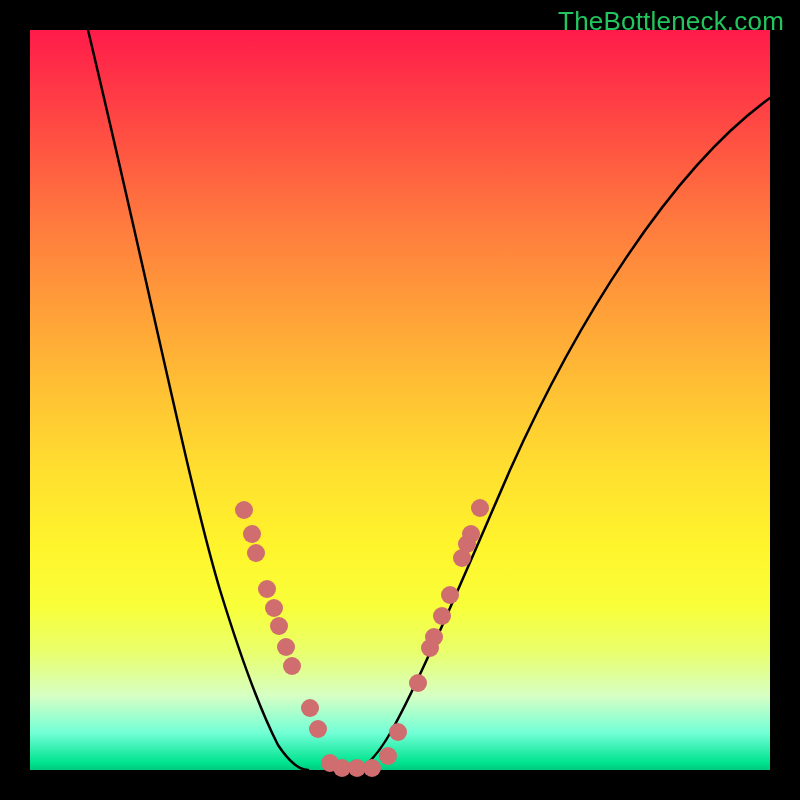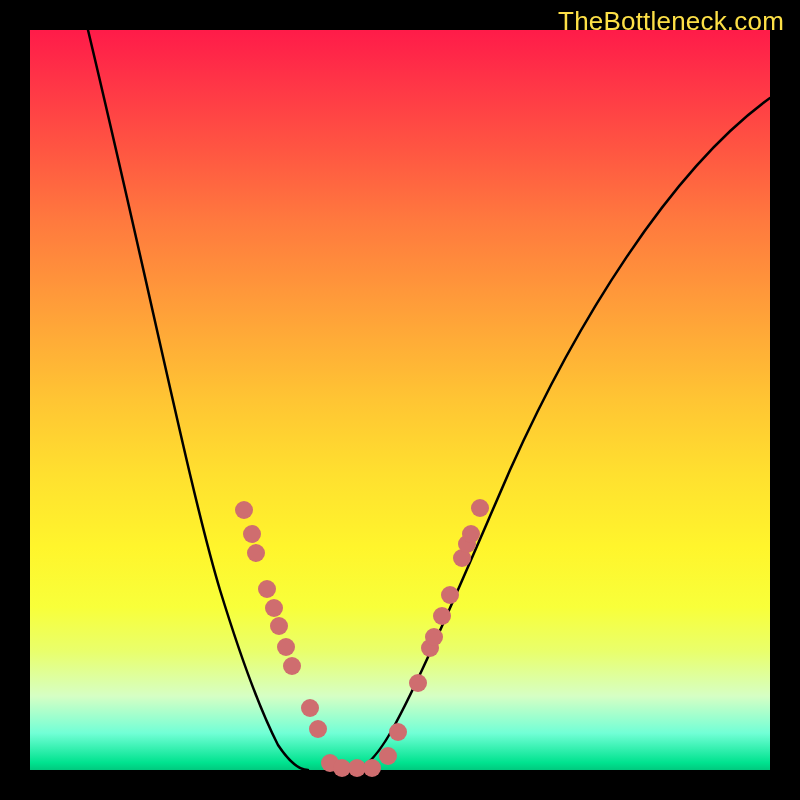--- a/index.html
+++ b/index.html
@@ -3,21 +3,21 @@
 <meta charset="utf-8">
 <style>
   * { margin: 0; padding: 0; box-sizing: border-box; }
   html, body { width: 800px; height: 800px; background: #000; overflow: hidden; }
   .stage { position: relative; width: 800px; height: 800px; background: #000; }
   .watermark {
     position: absolute;
     top: 6px; right: 16px;
     font-family: Arial, Helvetica, sans-serif;
     font-size: 26px;
-    color: #fde047;
+    color: #22c55e;
     letter-spacing: 0.2px;
   }
   .plot {
     position: absolute;
     left: 30px; top: 30px;
     width: 740px; height: 740px;
     background: linear-gradient(to bottom,
       #ff1b49 0%,
       #ff3147 6%,
       #ff5542 16%,

